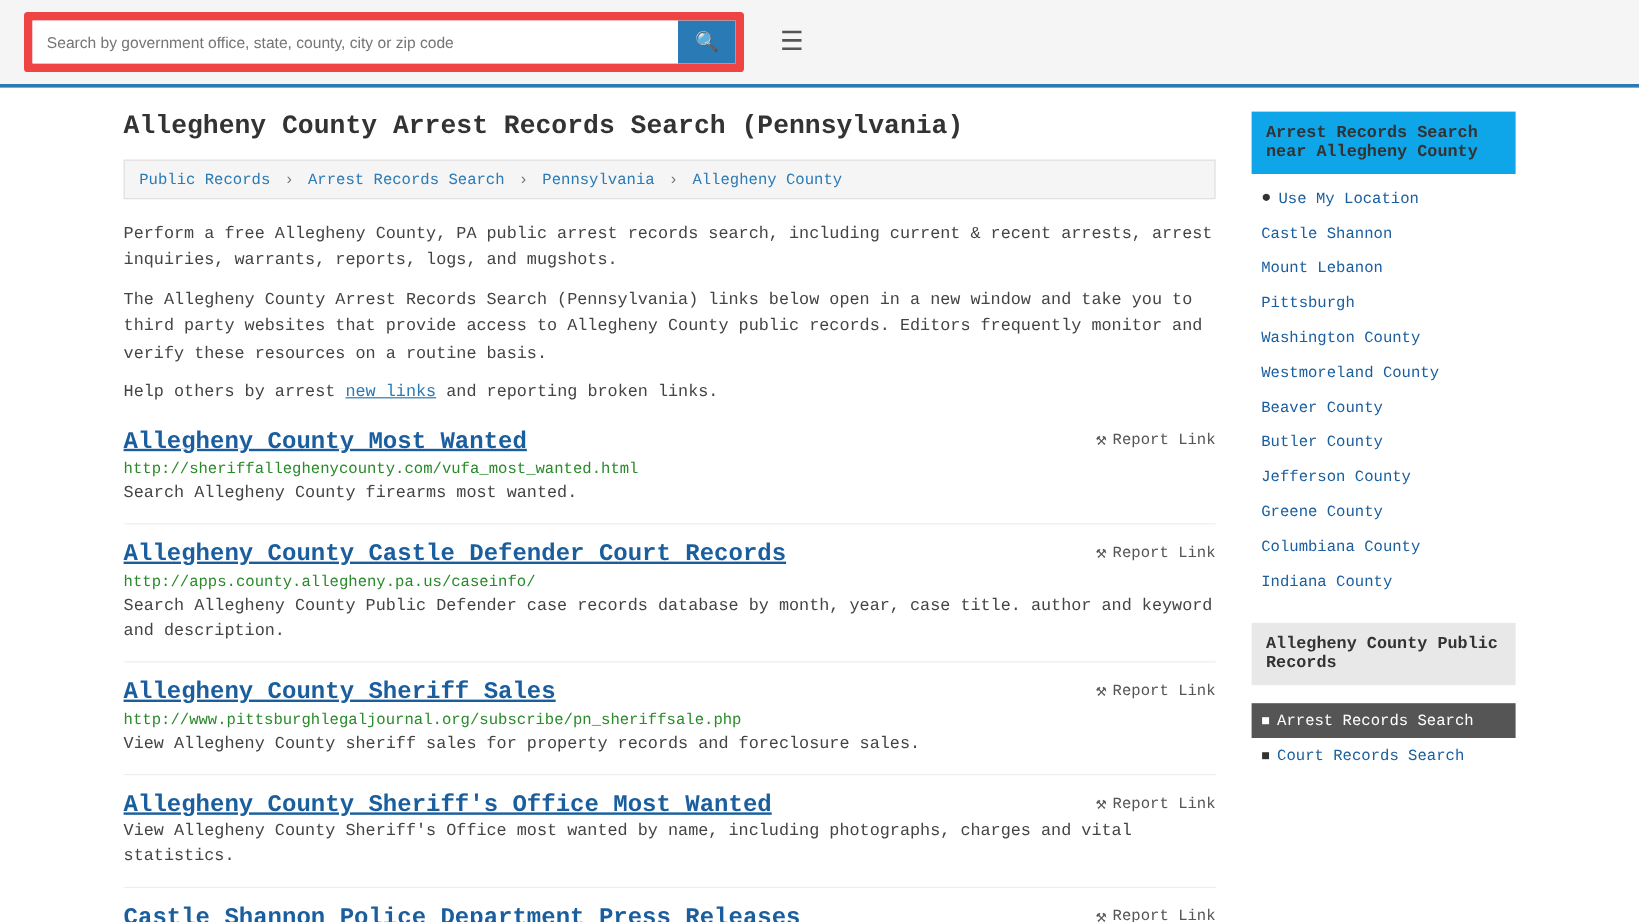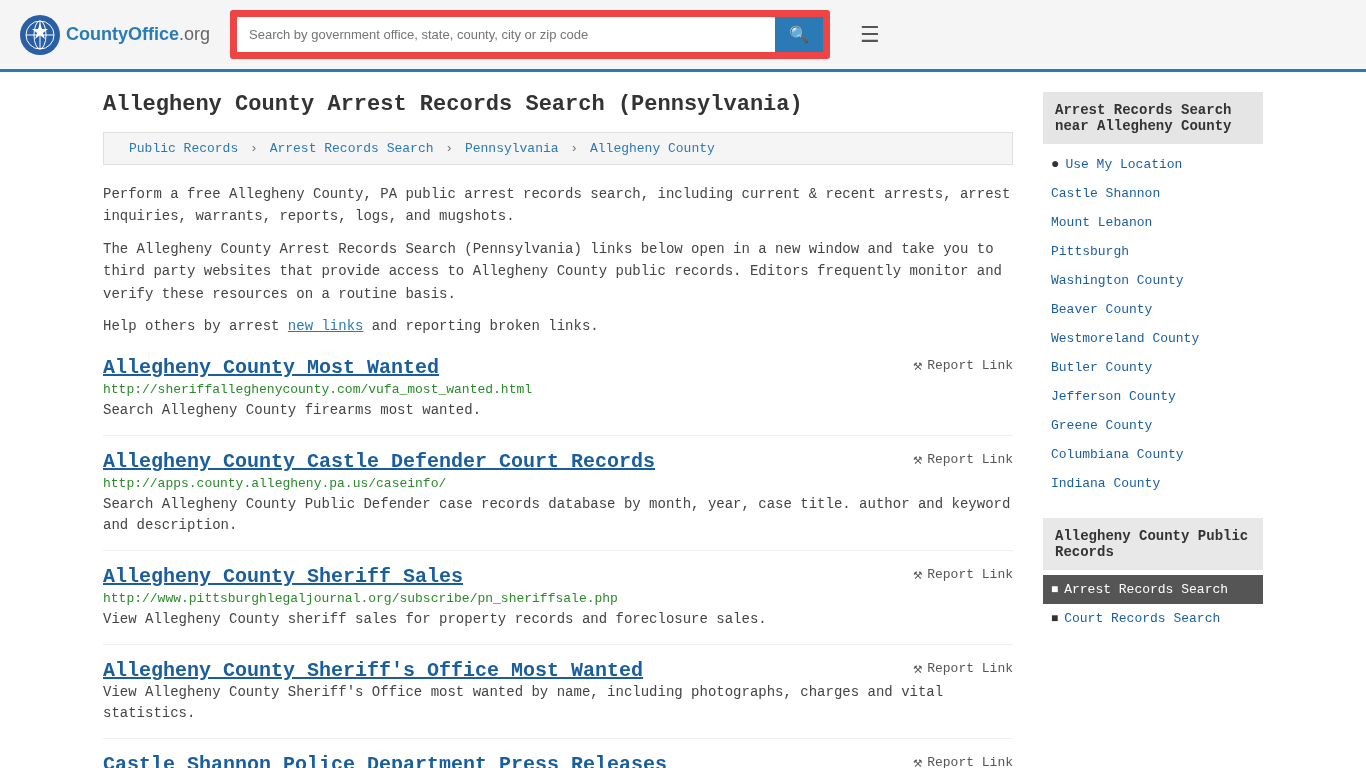--- a/index.html
+++ b/index.html
@@ -80,21 +80,21 @@
       font-size: 22px;
       font-weight: bold;
       color: #333;
       margin-bottom: 15px;
     }
 
     
     .breadcrumb {
       background: #f5f5f5;
       border: 1px solid #e0e0e0;
-      padding: 8px 25px;
+      padding: 8px 12px;
       font-size: 13px;
       margin-bottom: 18px;
       color: #555;
     }
     .breadcrumb a { color: #2a7ab5; text-decoration: none; }
     .breadcrumb span { color: #777; margin: 0 4px; }
 
     
     .description {
       font-size: 14px;
@@ -146,21 +146,21 @@
 
     
     .sidebar {
       width: 220px;
       flex-shrink: 0;
     }
     .sidebar-section {
       margin-bottom: 20px;
     }
     .sidebar-header {
-      background: #e5e5e5;
+      background: #0ea5e9;
       padding: 10px 12px;
       font-size: 14px;
       font-weight: bold;
       color: #333;
       margin-bottom: 5px;
     }
     .sidebar-item {
       padding: 7px 8px;
       font-size: 13px;
     }
@@ -178,21 +178,21 @@
       font-size: 14px;
     }
 
     
     .sidebar-pr-header {
       background: #e8e8e8;
       padding: 10px 12px;
       font-size: 14px;
       font-weight: bold;
       color: #333;
-      margin-bottom: 5px;
+      margin-bottom: 15px;
       margin-top: 15px;
     }
     .sidebar-pr-item {
       padding: 7px 8px;
       font-size: 13px;
       display: flex;
       align-items: center;
       gap: 6px;
     }
     .sidebar-pr-item.active {
@@ -200,33 +200,20 @@
       color: white;
     }
     .sidebar-pr-item.active a { color: white; text-decoration: none; }
     .sidebar-pr-item a { color: #1a5e9e; text-decoration: none; }
     .sidebar-pr-icon { font-size: 12px; }
   </style>
 </head>
 <body>
 
 <div class="header">
-  <a class="logo-area" href="#">
-    <svg class="logo-icon" viewBox="0 0 40 40">
-      <circle cx="20" cy="20" r="20" fill="#2a5fa5"></circle>
-      <circle cx="20" cy="20" r="14" fill="none" stroke="white" stroke-width="1"></circle>
-      <line x1="20" y1="6" x2="20" y2="34" stroke="white" stroke-width="1"></line>
-      <ellipse cx="20" cy="20" rx="6" ry="14" fill="none" stroke="white" stroke-width="1"></ellipse>
-      <line x1="6" y1="20" x2="34" y2="20" stroke="white" stroke-width="1"></line>
-      <polygon points="20,8 22,14 28,14 23,18 25,24 20,20 15,24 17,18 12,14 18,14" fill="white"></polygon>
-    </svg>
-    <span class="logo-text">
-      <span>CountyOffice</span><span style="color:#666; font-weight:normal;">.org</span>
-    </span>
-  </a>
   <div class="search-bar">
     <input type="text" placeholder="Search by government office, state, county, city or zip code" style="">
     <button>🔍</button>
   </div>
   <div class="menu-icon">☰</div>
 </div>
 
 <div class="main-container">
 
   <div class="content">
@@ -325,24 +312,24 @@
       <div class="sidebar-item">
         <a href="#">Mount Lebanon</a>
       </div>
       <div class="sidebar-item">
         <a href="#">Pittsburgh</a>
       </div>
       <div class="sidebar-item">
         <a href="#">Washington County</a>
       </div>
       <div class="sidebar-item">
+        <a href="#">Westmoreland County</a>
+      </div>
+      <div class="sidebar-item">
         <a href="#">Beaver County</a>
-      </div>
-      <div class="sidebar-item">
-        <a href="#">Westmoreland County</a>
       </div>
       <div class="sidebar-item">
         <a href="#">Butler County</a>
       </div>
       <div class="sidebar-item">
         <a href="#">Jefferson County</a>
       </div>
       <div class="sidebar-item">
         <a href="#">Greene County</a>
       </div>

